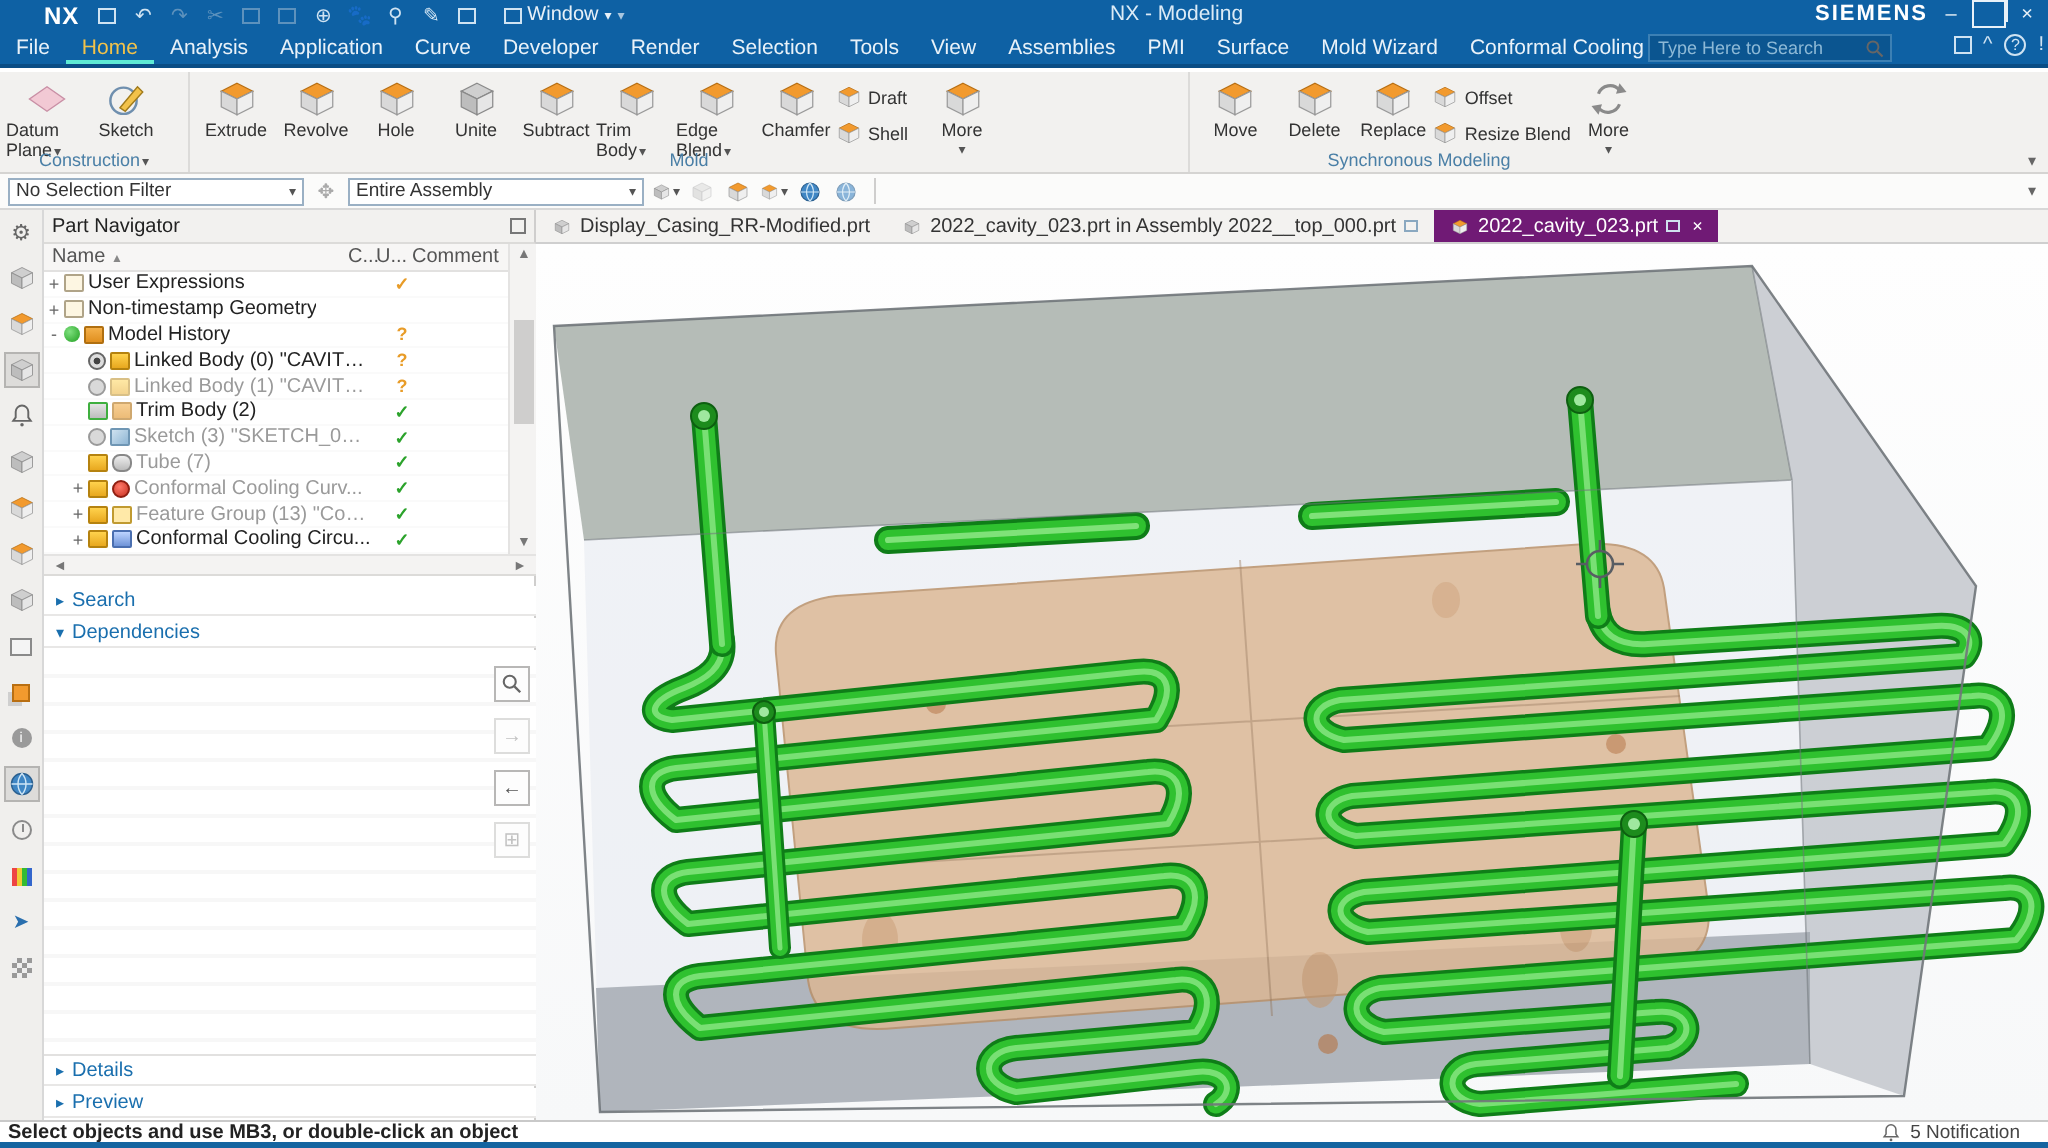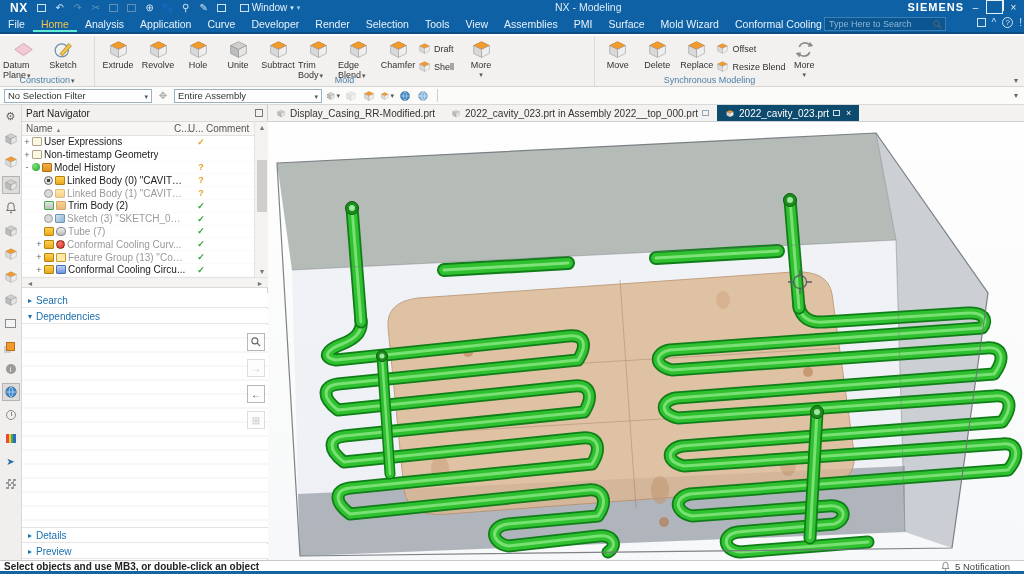--- a/index.html
+++ b/index.html
@@ -1,21 +1,21 @@
 <!DOCTYPE html>
 <html><head>
 <meta charset="utf-8">
 <style>
   html,body{margin:0;padding:0;background:#3a3a3a;}
   *{box-sizing:border-box;font-family:"Liberation Sans",sans-serif;}
   #app{position:relative;width:1024px;height:574px;background:#fff;overflow:hidden;}
 
   
   .titlebar{position:absolute;left:0;top:0;width:1024px;height:15px;background:#0e61a4;display:flex;align-items:center;color:#cfe3f2;font-size:10px;}
-  .nx-logo{color:#fff;font-weight:bold;font-size:12px;letter-spacing:.5px;margin:0 8px 0 10px;}
+  .nx-logo{color:#fff;font-weight:bold;font-size:12px;letter-spacing:.5px;margin:0 8px 0 22px;}
   .qa{display:flex;align-items:center;gap:6px;}
   .qa .qi{width:12px;height:11px;display:flex;align-items:center;justify-content:center;font-size:10px;color:#cfe3f2;}
   .qa .qi.dis{color:#5d92bd;}
   .qa .mini{width:9px;height:8px;border:1px solid #cfe3f2;}
   .qa .mini.dis{border-color:#5d92bd;}
   .win-label{display:flex;align-items:center;gap:3px;margin-left:6px;color:#e8f1f8;}
   .title-center{position:absolute;left:555px;top:1px;color:#dcebf6;font-size:10.5px;}
   .brand{position:absolute;right:60px;top:1px;color:#fff;font-weight:bold;font-size:11px;letter-spacing:1px;}
   .winctl{position:absolute;right:2px;top:0;display:flex;gap:2px;}
   .winctl span{width:17px;height:14px;display:flex;align-items:center;justify-content:center;color:#e8f1f8;font-size:10px;}
@@ -54,21 +54,21 @@
   .tico svg{width:12px;height:12px;}
   .vsep{width:1px;height:13px;background:#cfcecd;margin:0 3px;}
   .selbar-opt{position:absolute;right:6px;top:4px;font-size:8px;color:#666;}
 
   
   .navhead{position:absolute;left:22px;top:105px;width:246px;height:17px;background:#f2f1ef;border-right:1px solid #cfcecd;border-bottom:1px solid #dcdbd9;display:flex;align-items:center;font-size:10px;color:#222;padding:0 4px;}
   .navhead .boxi{margin-left:auto;width:8px;height:8px;border:1px solid #777;}
   .tabsbar{position:absolute;left:268px;top:105px;width:756px;height:17px;background:#f3f2f0;border-bottom:1px solid #cfcfcf;display:flex;align-items:stretch;font-size:10px;color:#333;}
   .tab{display:flex;align-items:center;gap:4px;padding:0 8px;white-space:nowrap;}
   .tab .pico{width:10px;height:9px;}
-  .tab.active{background:#0c4a6e;color:#fff;}
+  .tab.active{background:#701a75;color:#fff;}
   .tab .popout{width:7px;height:6px;border:1px solid #8aa8c0;}
   .tab.active .popout{border-color:#cfe0ee;}
   .tab .closex{font-size:9px;margin-left:2px;}
 
   
   .sidebar{position:absolute;left:0;top:105px;width:22px;height:455px;background:#f0efed;border-right:1px solid #d8d8d8;display:flex;flex-direction:column;align-items:center;padding-top:2px;gap:5px;}
   .sbi{width:18px;height:18px;display:flex;align-items:center;justify-content:center;}
   .sbi svg{width:14px;height:14px;}
   .sbi.pressed{background:#dddcda;border:1px solid #b5b4b2;}
   .sb-gear{font-size:11px;color:#666;}

